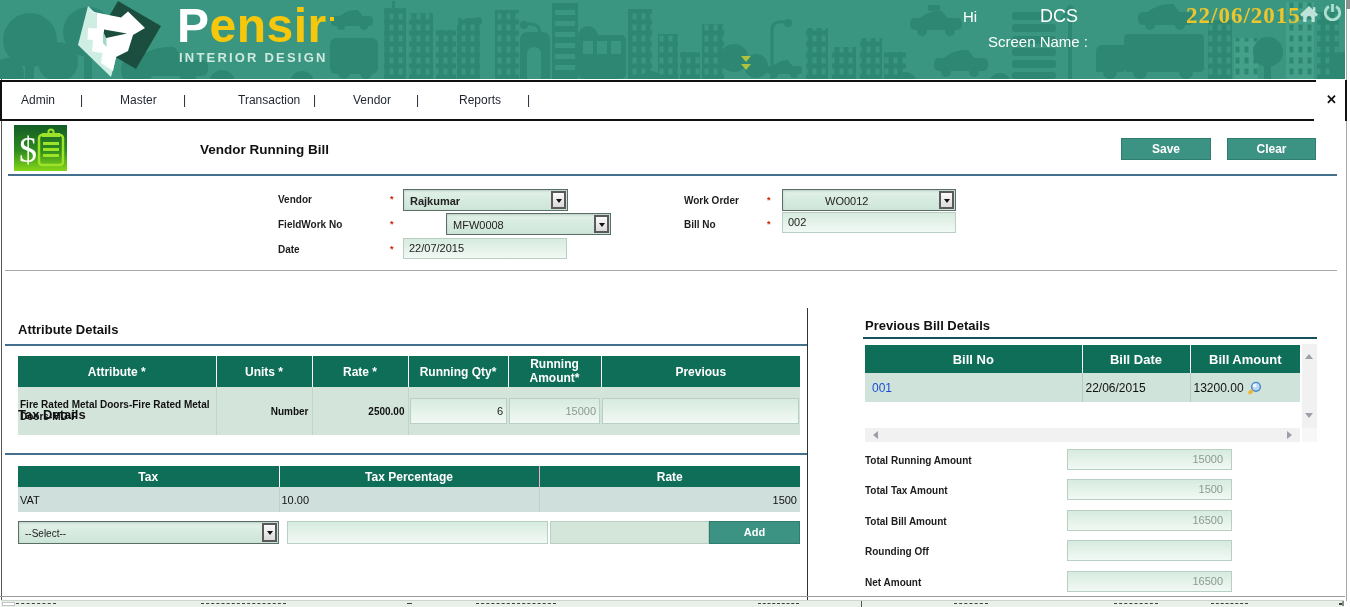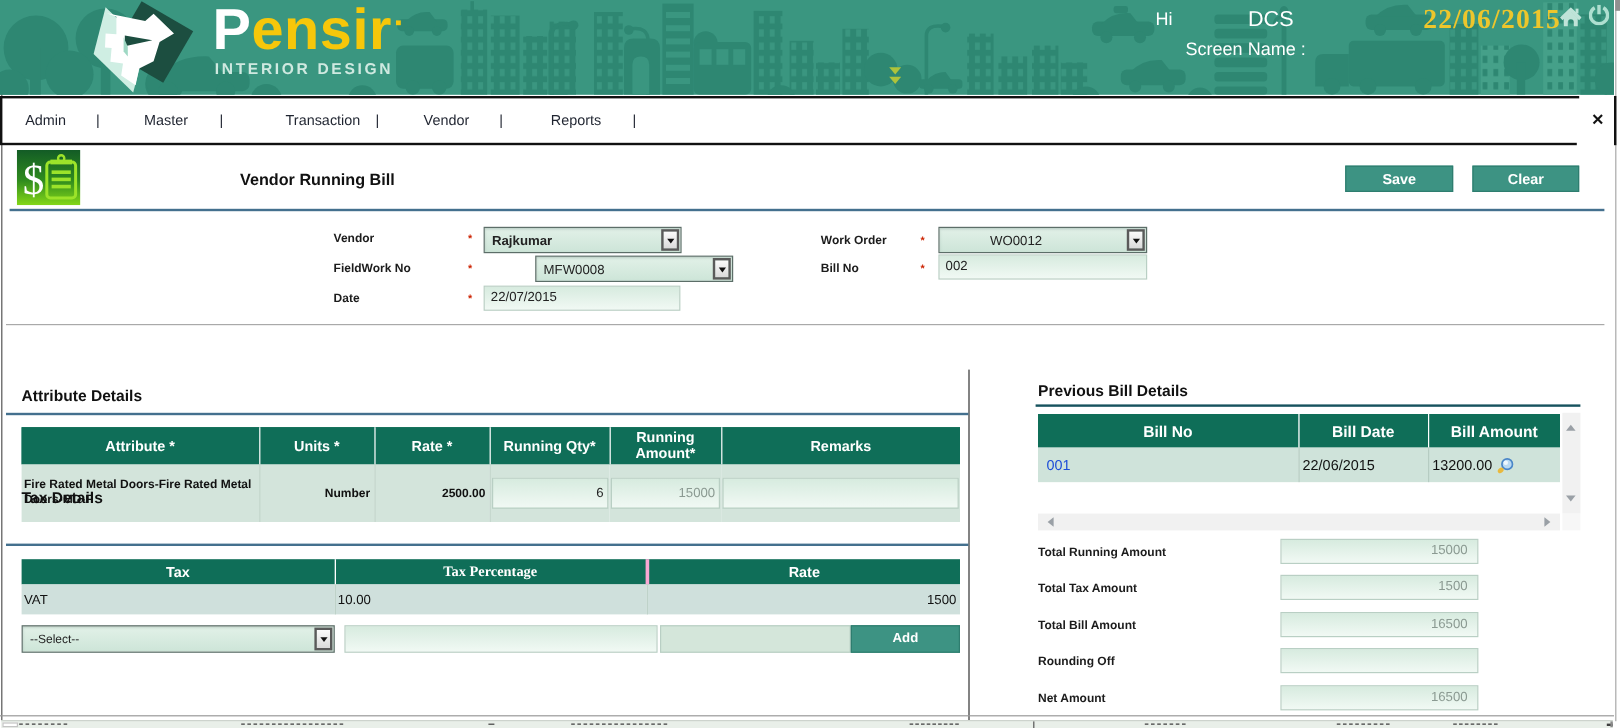--- a/index.html
+++ b/index.html
@@ -268,21 +268,21 @@
 
   <div class="abs" style="left:18px;top:356px;width:782px;">
     <table style="border-collapse:collapse;width:782px;table-layout:fixed;">
       <tbody>
           <tr class="th" style="height:31px;">
         <td class="th" style="width:198px;text-align:center;border-right:1px solid #fff;">Attribute *</td>
         <td class="th" style="width:96px;text-align:center;border-right:1px solid #fff;">Units *</td>
         <td class="th" style="width:96px;text-align:center;border-right:1px solid #fff;">Rate *</td>
         <td class="th" style="width:100px;text-align:center;border-right:1px solid #fff;">Running Qty*</td>
         <td class="th" style="width:93px;text-align:center;border-right:1px solid #fff;line-height:1.15;">Running<br>Amount*</td>
-        <td class="th" style="width:199px;text-align:center;">Remarks</td>
+        <td class="th" style="width:199px;text-align:center;">Previous</td>
       </tr>
       <tr style="height:30px;background:#d3e4db;">
         <td style="font-size:10px;font-weight:bold;color:#111;padding:12px 2px;line-height:1.2;border-right:1px solid #c2d5cb;">Fire Rated Metal Doors-Fire Rated Metal Doors-MD-F</td>
         <td style="font-size:10px;font-weight:bold;color:#111;text-align:right;padding-right:3px;border-right:1px solid #c2d5cb;">Number</td>
         <td style="font-size:10px;font-weight:bold;color:#111;text-align:right;padding-right:3px;border-right:1px solid #c2d5cb;">2500.00</td>
         <td style="padding:1px;">
               <div class="txt" style="width:100%;height:26px;text-align:right;padding:6px 3px;">6</div>
             </td>
         <td style="padding:1px;">
               <div class="txt" style="width:100%;height:26px;text-align:right;padding:6px 3px;color:#8b9a92;">15000</div>
@@ -296,21 +296,21 @@
   </div>
 
   <div class="sectitle" style="left:18px;top:407px;">Tax Details</div>
   <div class="secline" style="left:5px;top:453px;width:802px;"></div>
 
   <div class="abs" style="left:18px;top:466px;width:782px;">
     <table style="border-collapse:collapse;width:782px;table-layout:fixed;">
       <tbody>
           <tr style="height:21px;">
         <td class="th" style="width:261px;text-align:center;border-right:1px solid #fff;">Tax</td>
-        <td class="th" style="width:260px;text-align:center;border-right:3px solid #f9a8d4;font-family:Liberation Serif, serif;">Tax Percentage</td>
+        <td class="th" style="width:260px;text-align:center;border-right:1px solid #f9a8d4;">Tax Percentage</td>
         <td class="th" style="width:261px;text-align:center;">Rate</td>
       </tr>
       <tr style="height:25px;background:#cfe0dc;">
         <td style="font-size:11px;color:#111;padding-left:2px;border-right:1px solid #bed2c9;">VAT</td>
         <td style="font-size:11px;color:#111;padding-left:2px;border-right:1px solid #bed2c9;">10.00</td>
         <td style="font-size:11px;color:#111;text-align:right;padding-right:3px;">1500</td>
       </tr>
     </tbody>
       </table>
   </div>

